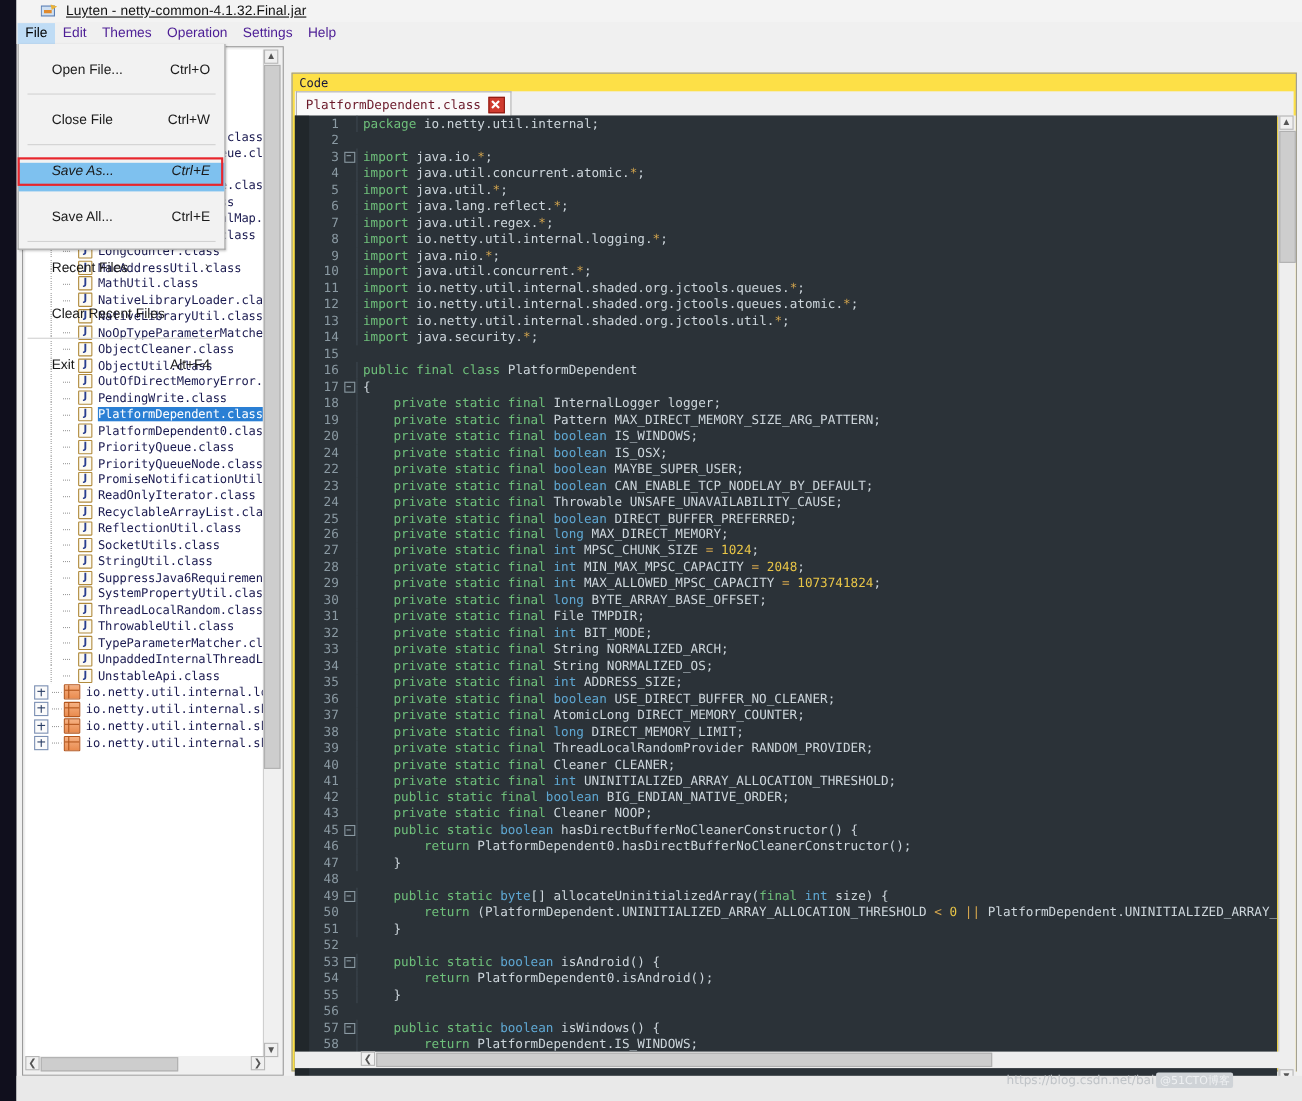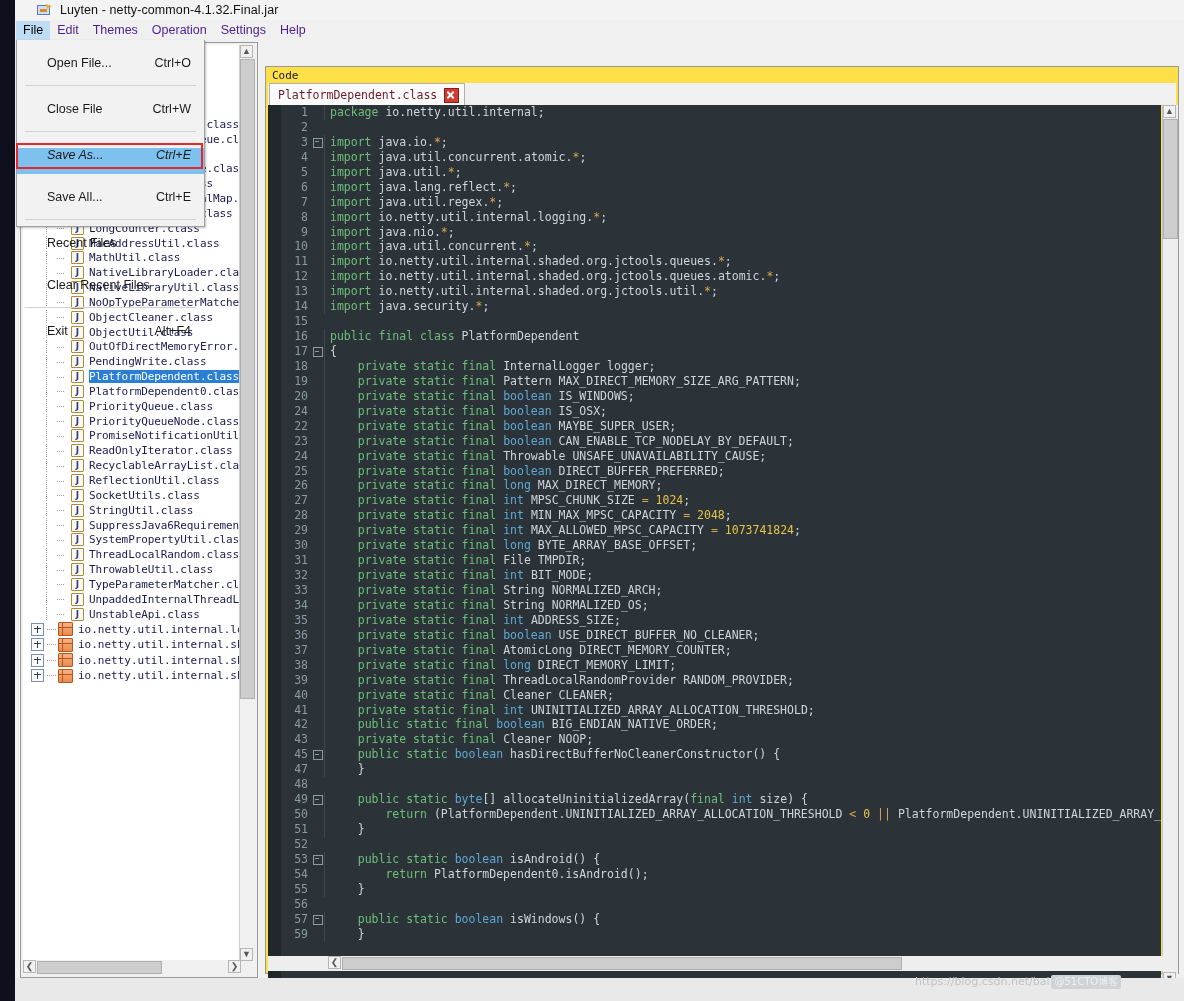--- a/index.html
+++ b/index.html
@@ -11,21 +11,21 @@
     color:#000;
     position:relative;
   }
   
   #desktop-strip{position:absolute;left:0;top:0;width:15px;height:1001px;background:#100f1d;}
   #app-window{position:absolute;left:15px;top:0;width:1169px;height:1001px;background:#f0f0f0;}
 
   
   #titlebar{position:absolute;left:0;top:0;width:1169px;height:20px;background:#f3f3f3;display:flex;align-items:center;}
   #app-icon{width:16px;height:14px;margin-left:22px;margin-right:7px;position:relative;}
-  #title-text{font-size:12.5px;color:#111;letter-spacing:.1px;}
+  #title-text{font-size:12.5px;color:#111;letter-spacing:.1px;text-decoration:underline;}
 
   
   #menubar{position:absolute;left:0;top:20px;width:1169px;height:20px;background:#f0f0f0;display:flex;align-items:center;padding-left:1px;}
   .menu-item{font-size:12.5px;color:#4c1d95;padding:2px 7px 3px 7px;line-height:14px;cursor:default;}
   .menu-item.active{background:#bfdcf5;color:#000;}
 
   
   #file-menu{
     position:absolute;left:1px;top:40px;width:187px;height:186px;
     background:#f2f2f2;border:1px solid #a0a0a0;border-top:none;
@@ -479,31 +479,33 @@
             <div class="cline"><span class="lnum">35</span><span class="foldbox"></span><span class="ctext">    <span class="kw2">private</span> <span class="kw2">static</span> <span class="kw2">final</span> <span class="kw">int</span> <span class="id">ADDRESS_SIZE</span><span class="pl">;</span></span></div>
             <div class="cline"><span class="lnum">36</span><span class="foldbox"></span><span class="ctext">    <span class="kw2">private</span> <span class="kw2">static</span> <span class="kw2">final</span> <span class="kw">boolean</span> <span class="id">USE_DIRECT_BUFFER_NO_CLEANER</span><span class="pl">;</span></span></div>
             <div class="cline"><span class="lnum">37</span><span class="foldbox"></span><span class="ctext">    <span class="kw2">private</span> <span class="kw2">static</span> <span class="kw2">final</span> <span class="id">AtomicLong</span> <span class="id">DIRECT_MEMORY_COUNTER</span><span class="pl">;</span></span></div>
             <div class="cline"><span class="lnum">38</span><span class="foldbox"></span><span class="ctext">    <span class="kw2">private</span> <span class="kw2">static</span> <span class="kw2">final</span> <span class="kw">long</span> <span class="id">DIRECT_MEMORY_LIMIT</span><span class="pl">;</span></span></div>
             <div class="cline"><span class="lnum">39</span><span class="foldbox"></span><span class="ctext">    <span class="kw2">private</span> <span class="kw2">static</span> <span class="kw2">final</span> <span class="id">ThreadLocalRandomProvider</span> <span class="id">RANDOM_PROVIDER</span><span class="pl">;</span></span></div>
             <div class="cline"><span class="lnum">40</span><span class="foldbox"></span><span class="ctext">    <span class="kw2">private</span> <span class="kw2">static</span> <span class="kw2">final</span> <span class="id">Cleaner</span> <span class="id">CLEANER</span><span class="pl">;</span></span></div>
             <div class="cline"><span class="lnum">41</span><span class="foldbox"></span><span class="ctext">    <span class="kw2">private</span> <span class="kw2">static</span> <span class="kw2">final</span> <span class="kw">int</span> <span class="id">UNINITIALIZED_ARRAY_ALLOCATION_THRESHOLD</span><span class="pl">;</span></span></div>
             <div class="cline"><span class="lnum">42</span><span class="foldbox"></span><span class="ctext">    <span class="kw2">public</span> <span class="kw2">static</span> <span class="kw2">final</span> <span class="kw">boolean</span> <span class="id">BIG_ENDIAN_NATIVE_ORDER</span><span class="pl">;</span></span></div>
             <div class="cline"><span class="lnum">43</span><span class="foldbox"></span><span class="ctext">    <span class="kw2">private</span> <span class="kw2">static</span> <span class="kw2">final</span> <span class="id">Cleaner</span> <span class="id">NOOP</span><span class="pl">;</span></span></div>
             <div class="cline"><span class="lnum">45</span><span class="foldbox has"></span><span class="ctext">    <span class="kw2">public</span> <span class="kw2">static</span> <span class="kw">boolean</span> <span class="id">hasDirectBufferNoCleanerConstructor</span><span class="pl">(</span><span class="pl">)</span> <span class="pl">{</span></span></div>
+            <div class="cline"><span class="lnum">46</span><span class="foldbox"></span><span class="ctext">        <span class="kw2">return</span> <span class="id">PlatformDependent0</span><span class="pl">.</span><span class="id">hasDirectBufferNoCleanerConstructor</span><span class="pl">(</span><span class="pl">)</span><span class="pl">;</span></span></div>
             <div class="cline"><span class="lnum">47</span><span class="foldbox"></span><span class="ctext">    <span class="pl">}</span></span></div>
             <div class="cline"><span class="lnum">48</span><span class="foldbox"></span><span class="ctext"></span></div>
             <div class="cline"><span class="lnum">49</span><span class="foldbox has"></span><span class="ctext">    <span class="kw2">public</span> <span class="kw2">static</span> <span class="kw">byte</span><span class="pl">[</span><span class="pl">]</span> <span class="id">allocateUninitializedArray</span><span class="pl">(</span><span class="kw2">final</span> <span class="kw">int</span> <span class="id">size</span><span class="pl">)</span> <span class="pl">{</span></span></div>
             <div class="cline"><span class="lnum">50</span><span class="foldbox"></span><span class="ctext">        <span class="kw2">return</span> <span class="pl">(</span><span class="id">PlatformDependent</span><span class="pl">.</span><span class="id">UNINITIALIZED_ARRAY_ALLOCATION_THRESHOLD</span> <span class="op">&lt;</span> <span class="num">0</span> <span class="op">|</span><span class="op">|</span> <span class="id">PlatformDependent</span><span class="pl">.</span><span class="id">UNINITIALIZED_ARRAY_ALLOCATION_T</span></span></div>
             <div class="cline"><span class="lnum">51</span><span class="foldbox"></span><span class="ctext">    <span class="pl">}</span></span></div>
             <div class="cline"><span class="lnum">52</span><span class="foldbox"></span><span class="ctext"></span></div>
             <div class="cline"><span class="lnum">53</span><span class="foldbox has"></span><span class="ctext">    <span class="kw2">public</span> <span class="kw2">static</span> <span class="kw">boolean</span> <span class="id">isAndroid</span><span class="pl">(</span><span class="pl">)</span> <span class="pl">{</span></span></div>
             <div class="cline"><span class="lnum">54</span><span class="foldbox"></span><span class="ctext">        <span class="kw2">return</span> <span class="id">PlatformDependent0</span><span class="pl">.</span><span class="id">isAndroid</span><span class="pl">(</span><span class="pl">)</span><span class="pl">;</span></span></div>
             <div class="cline"><span class="lnum">55</span><span class="foldbox"></span><span class="ctext">    <span class="pl">}</span></span></div>
             <div class="cline"><span class="lnum">56</span><span class="foldbox"></span><span class="ctext"></span></div>
             <div class="cline"><span class="lnum">57</span><span class="foldbox has"></span><span class="ctext">    <span class="kw2">public</span> <span class="kw2">static</span> <span class="kw">boolean</span> <span class="id">isWindows</span><span class="pl">(</span><span class="pl">)</span> <span class="pl">{</span></span></div>
+            <div class="cline"><span class="lnum">58</span><span class="foldbox"></span><span class="ctext">        <span class="kw2">return</span> <span class="id">PlatformDependent</span><span class="pl">.</span><span class="id">IS_WINDOWS</span><span class="pl">;</span></span></div>
             <div class="cline"><span class="lnum">59</span><span class="foldbox"></span><span class="ctext">    <span class="pl">}</span></span></div>
           </div>
       </div>
 
       <div id="code-scroll-v">
         <div class="sb-btn sb-arrow" style="left:0;top:0;">▲</div>
         <div class="sb-thumb" style="left:0;top:14px;width:15px;height:120px;"></div>
         <div class="sb-btn sb-arrow" style="left:0;bottom:0;">▼</div>
       </div>
       <div id="code-hscroll">

